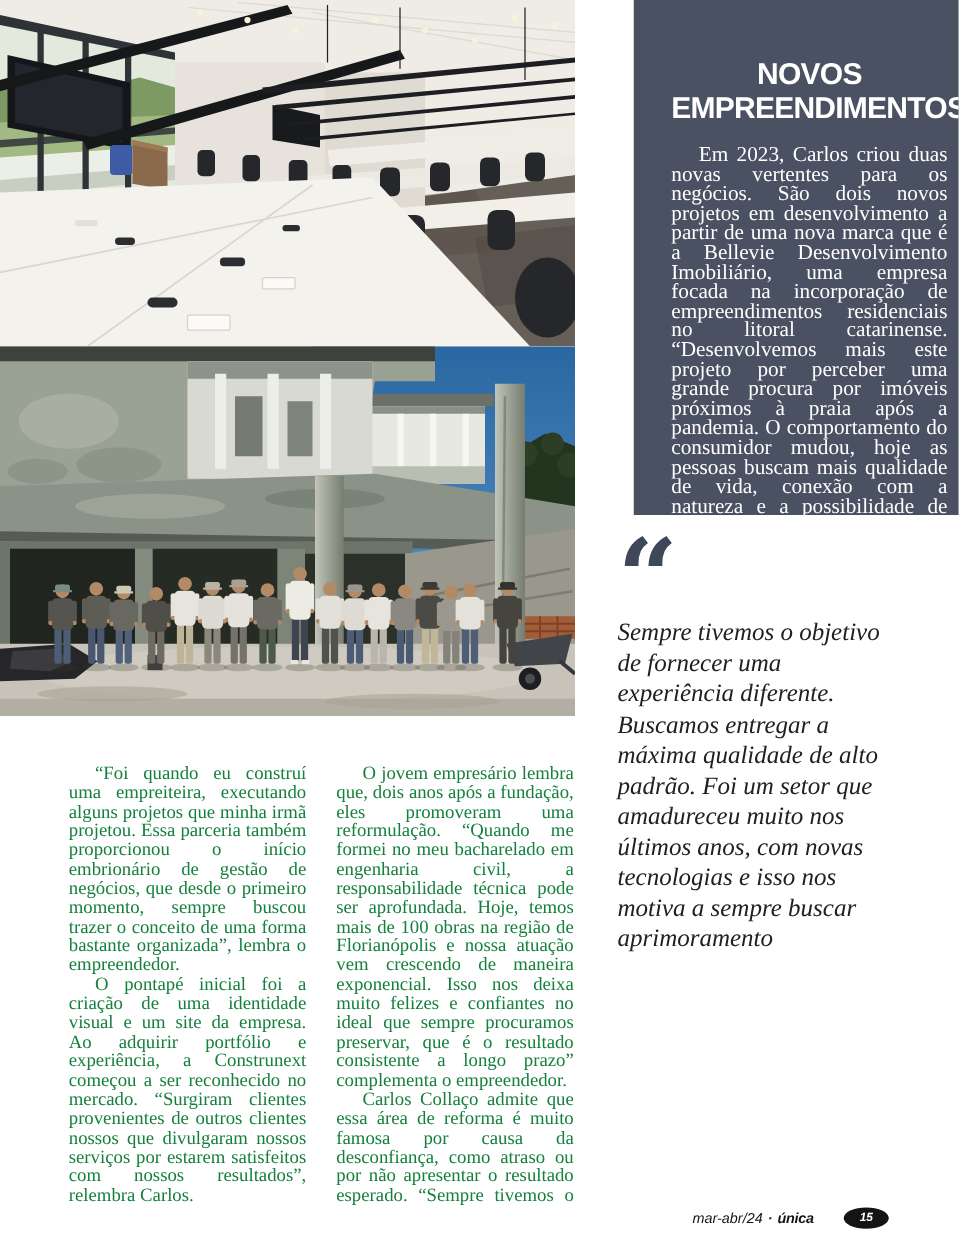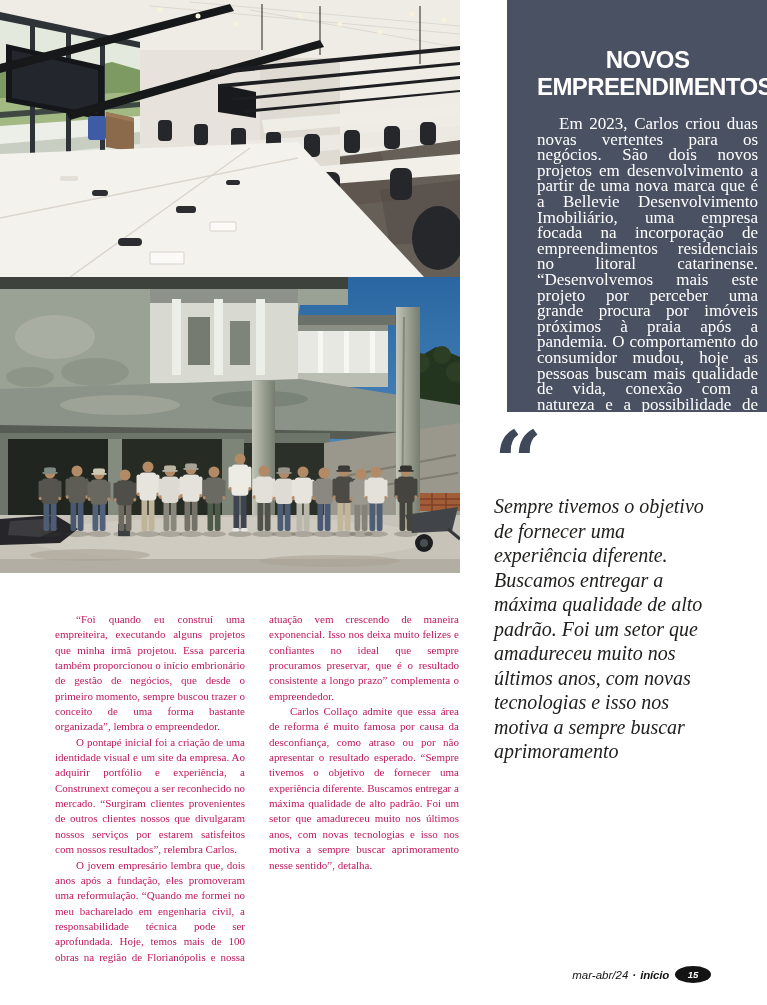--- a/index.html
+++ b/index.html
@@ -16,28 +16,28 @@
               line-height:27px;letter-spacing:-0.6px;text-align:center;margin:0 0 16px 0;}
   .sidebar p{font-size:17px;line-height:15.6px;text-align:justify;text-indent:22px;margin:0;}
 
   .quote{position:absolute;left:494px;top:428px;width:226px;}
   .quote-mark{font-family:"DejaVu Serif",serif;font-weight:bold;font-size:84px;line-height:0.8;
               height:58px;color:#3f4859;}
   .quote-text{font-style:italic;font-size:20px;line-height:24.5px;color:#20201e;margin:8px 0 0 0;}
 
   .article{position:absolute;left:55px;top:612px;width:404px;height:356px;
            column-count:2;column-gap:24px;column-fill:auto;overflow:hidden;
-           font-size:11px;line-height:15.35px;text-align:justify;color:#be185d;}
+           font-size:15px;line-height:15.35px;text-align:justify;color:#15803d;}
   .article p{margin:0;text-indent:21px;}
 
   .footer{position:absolute;top:966px;right:56px;display:flex;align-items:center;
           font-family:"Liberation Sans",sans-serif;font-size:11.5px;color:#141414;font-style:italic;}
   .footer .sep{margin:0 4px;font-weight:bold;}
   .footer .mag{font-weight:bold;letter-spacing:-0.2px;}
-  .footer .badge{margin-left:6px;width:36px;height:17px;border-radius:50%;background:#141414;
+  .footer .badge{margin-left:24px;width:36px;height:17px;border-radius:50%;background:#141414;
                  color:#ffffff;display:flex;align-items:center;justify-content:center;
                  font-size:9.5px;font-weight:bold;}
 </style>
 </head>
 <body>
 
 <div class="page">
 
   <div class="photo photo-office">
     <svg viewBox="0 0 460 277">
@@ -407,17 +407,17 @@
   <div class="article">
     <p>“Foi quando eu construí uma empreiteira, executando alguns projetos que minha irmã projetou. Essa parceria também proporcionou o início embrionário de gestão de negócios, que desde o primeiro momento, sempre buscou trazer o conceito de uma forma bastante organizada”, lembra o empreendedor.</p>
     <p>O pontapé inicial foi a criação de uma identidade visual e um site da empresa. Ao adquirir portfólio e experiência, a Construnext começou a ser reconhecido no mercado. “Surgiram clientes provenientes de outros clientes nossos que divulgaram nossos serviços por estarem satisfeitos com nossos resultados”, relembra Carlos.</p>
     <p>O jovem empresário lembra que, dois anos após a fundação, eles promoveram uma reformulação. “Quando me formei no meu bacharelado em engenharia civil, a responsabilidade técnica pode ser aprofundada. Hoje, temos mais de 100 obras na região de Florianópolis e nossa atuação vem crescendo de maneira exponencial. Isso nos deixa muito felizes e confiantes no ideal que sempre procuramos preservar, que é o resultado consistente a longo prazo” complementa o empreendedor.</p>
     <p>Carlos Collaço admite que essa área de reforma é muito famosa por causa da desconfiança, como atraso ou por não apresentar o resultado esperado. “Sempre tivemos o objetivo de fornecer uma experiência diferente. Buscamos entregar a máxima qualidade de alto padrão. Foi um setor que amadureceu muito nos últimos anos, com novas tecnologias e isso nos motiva a sempre buscar aprimoramento nesse sentido”, detalha.</p>
   </div>
 
   <div class="footer">
     <span>mar-abr/24</span>
     <span class="sep">·</span>
-    <span class="mag">início</span>
+    <span class="mag">única</span>
     <span class="badge">15</span>
   </div>
 
 </div>
 
 </body></html>

